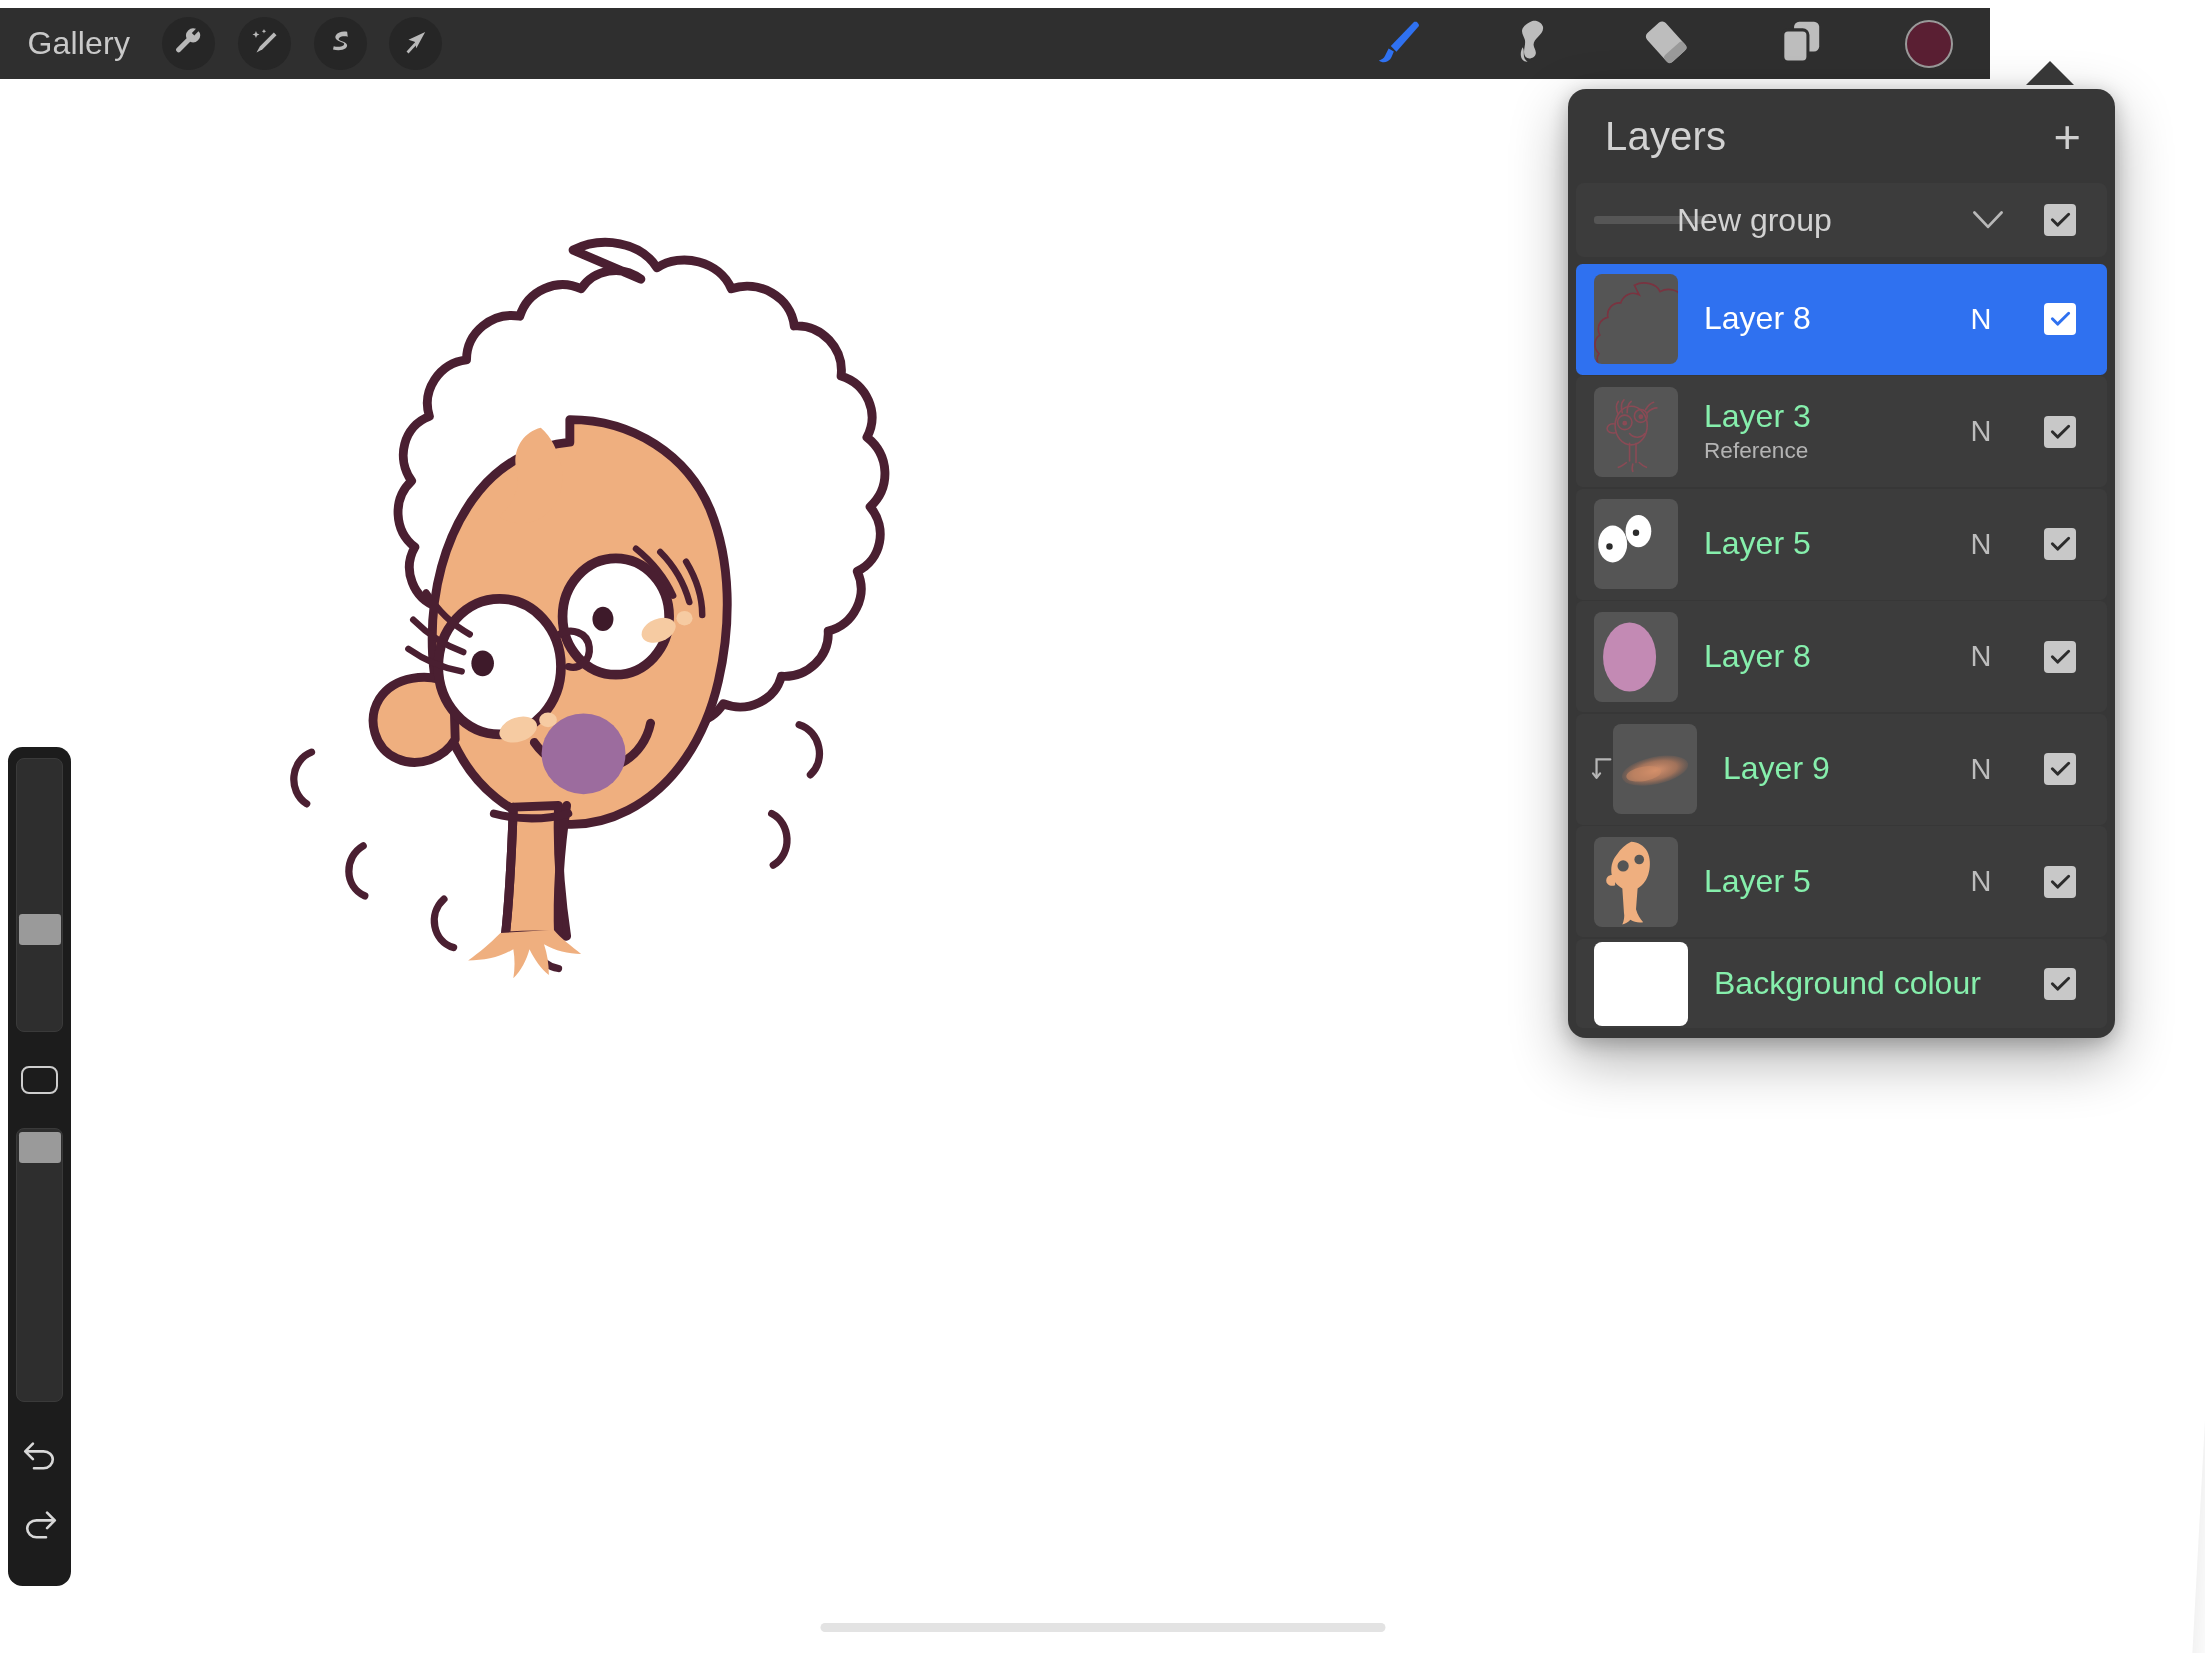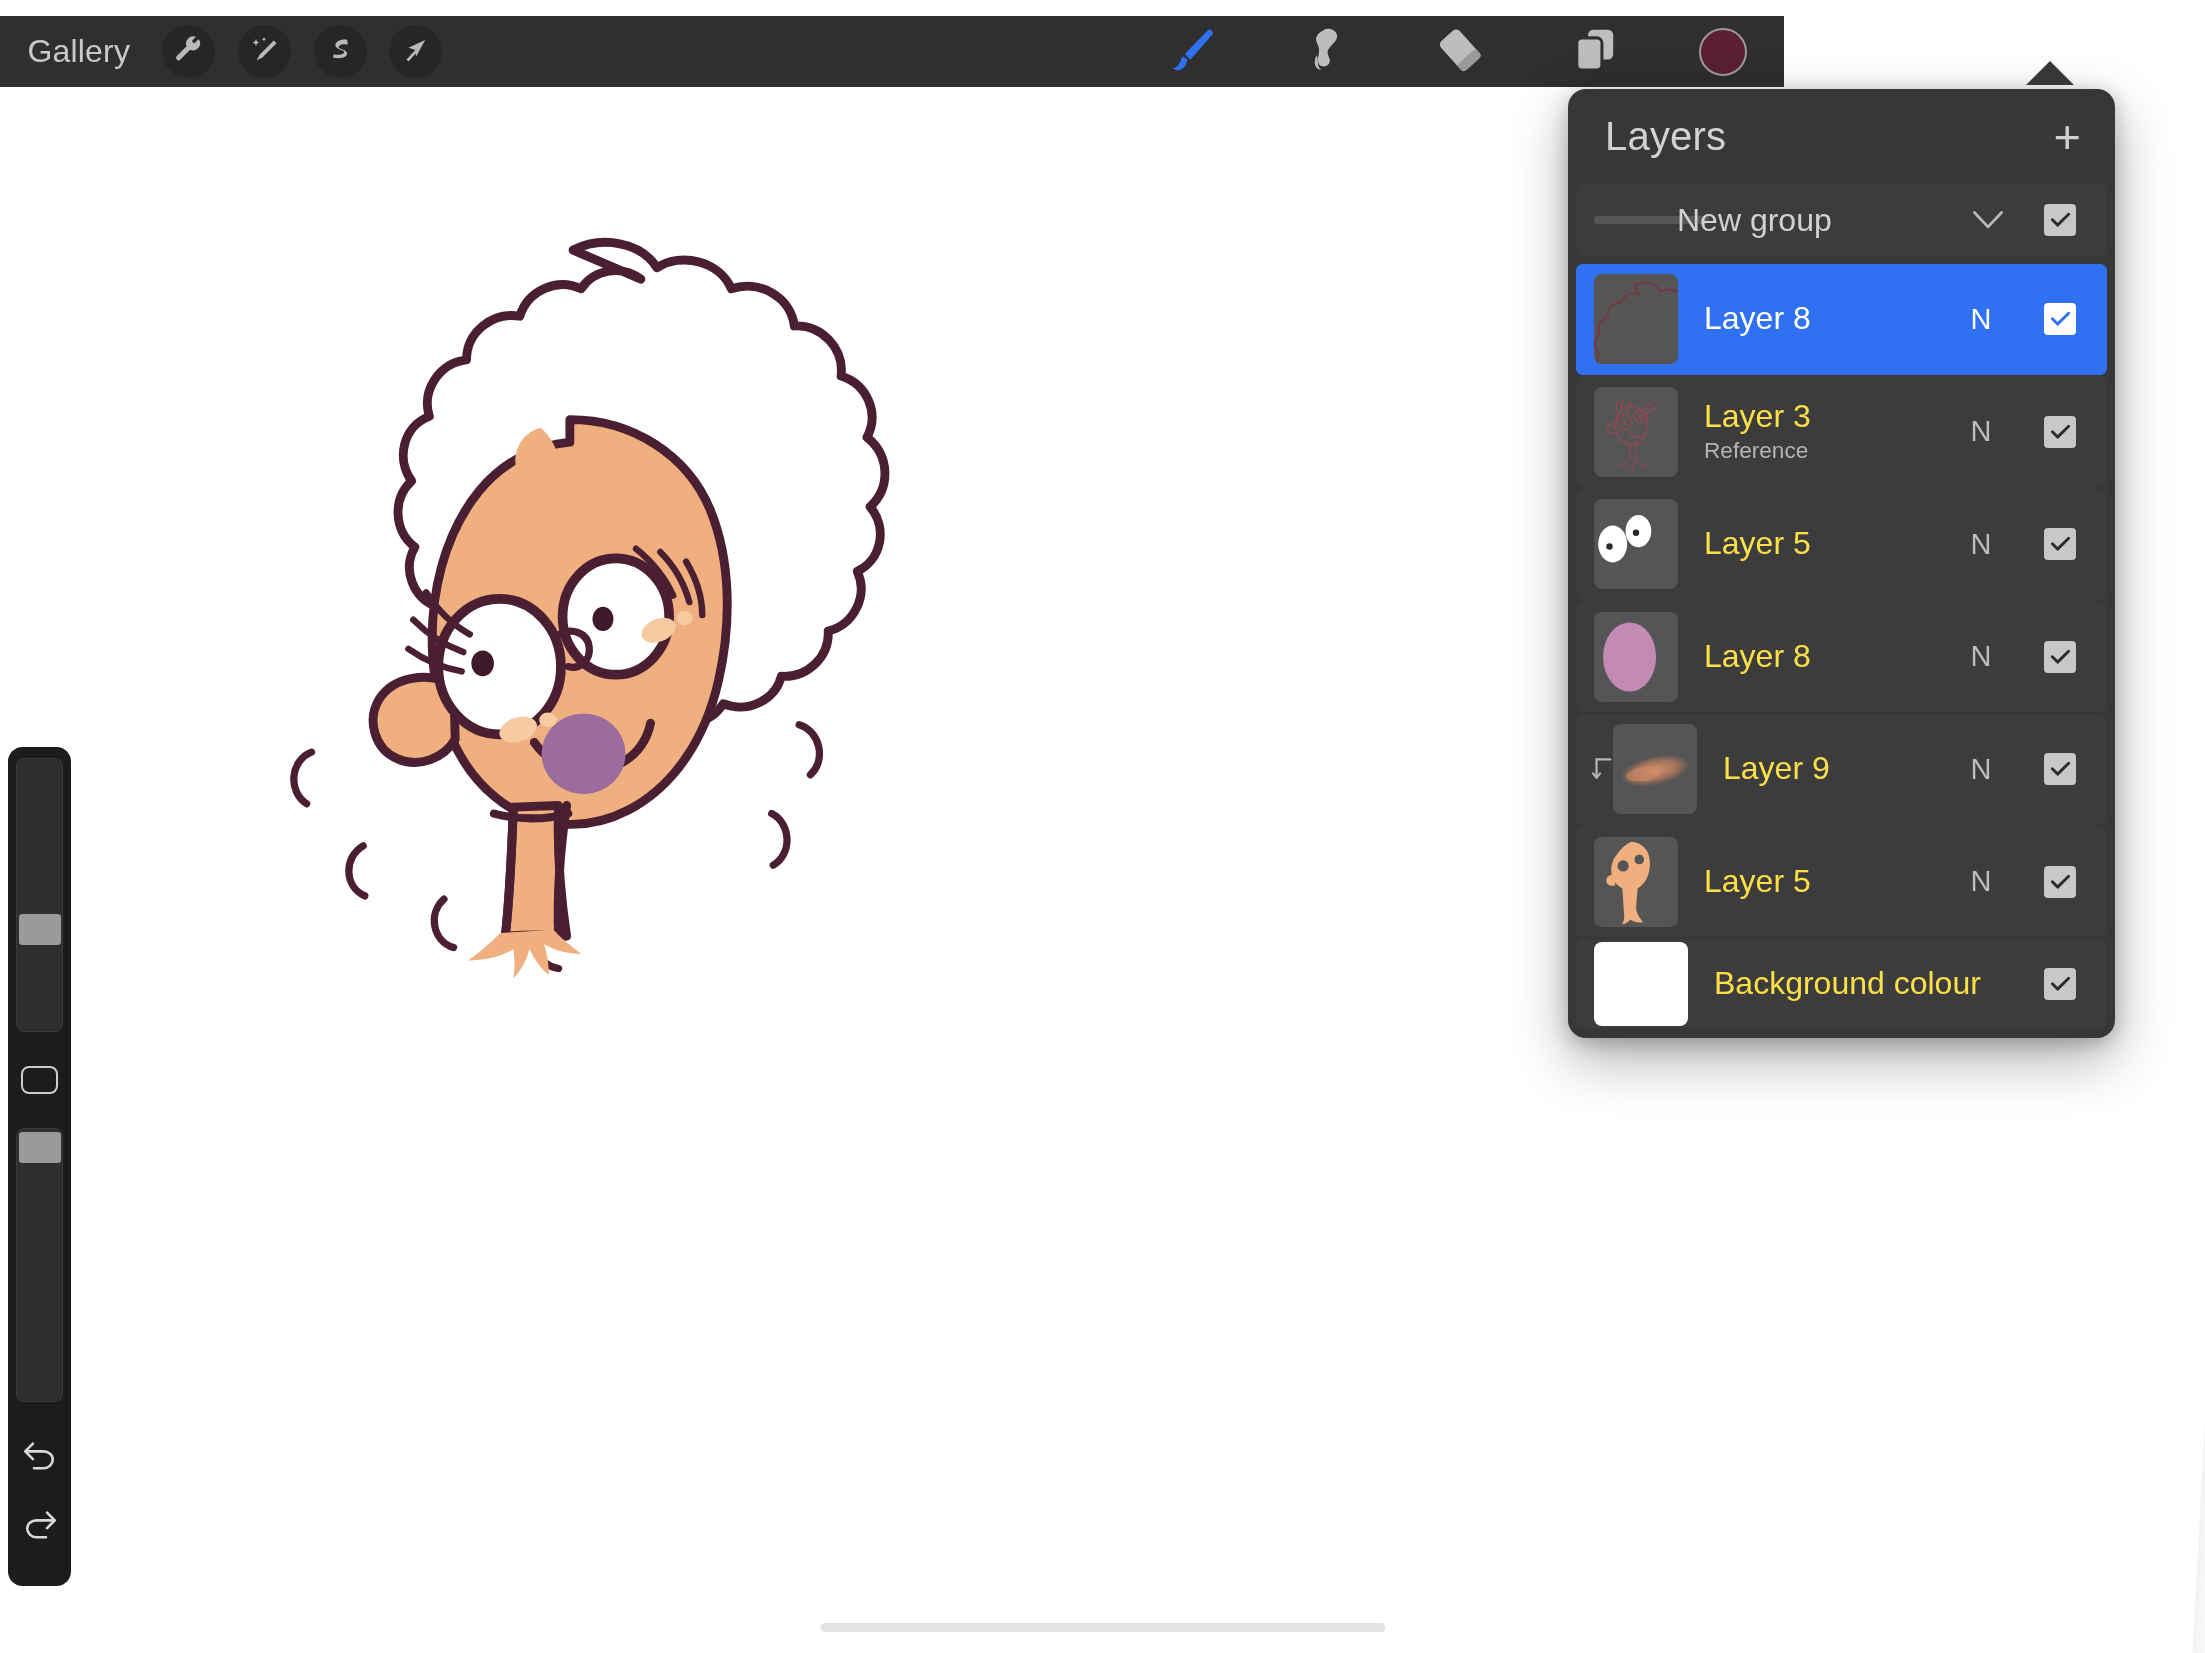--- a/index.html
+++ b/index.html
@@ -6,21 +6,21 @@
   html,body { width:2205px; height:1653px; overflow:hidden; }
   body {
     font-family:"Liberation Sans", sans-serif;
     background:#ffffff;
     position:relative;
     -webkit-font-smoothing:antialiased;
   }
 
   
   #topbar{
-    position:absolute; left:0; top:16px; width:1784px; height:71px;
+    position:absolute; left:0; top:8px; width:1990px; height:71px;
     background:#2f2f2f;
     display:flex; align-items:center;
     z-index:40;
   }
   #topbar-left{ display:flex; align-items:center; padding-left:27.4px; gap:22.6px; }
   .gallery-label{
     color:#c9c9c9; font-size:32px; letter-spacing:0.2px;
     padding-right:9.7px;
   }
   .tool-pill{
@@ -158,21 +158,21 @@
   .clip-mark{
     position:absolute; left:14.5px; top:50%;
     transform:translateY(-50%);
     width:21px; height:24px;
   }
 
   .names{
     flex:1 1 auto; margin-left:26px;
     display:flex; flex-direction:column; justify-content:center;
   }
-  .lname{ color:#fde047; font-size:32px; line-height:1.12; }
+  .lname{ color:#86efac; font-size:32px; line-height:1.12; }
   .row.selected .lname{ color:#ffffff; }
   .lsub{ color:#b4b4b4; font-size:22.6px; margin-top:3.2px; }
 
   .blend{
     color:#bdbdbd; font-size:29px;
     width:58px; text-align:center; flex:0 0 auto;
   }
   .row.selected .blend{ color:#ffffff; }
 
   .chk{

